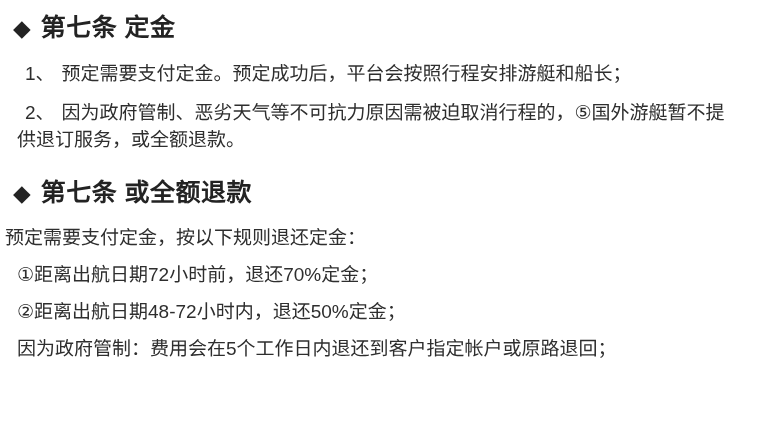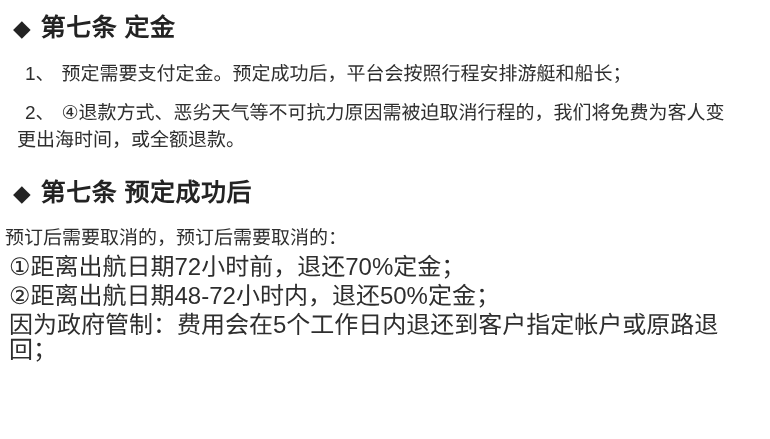--- a/index.html
+++ b/index.html
@@ -47,51 +47,51 @@
   }
   .section-refund .heading {
     margin-top: 22px;
   }
   .rules-intro {
     margin: 15px 0 0 0;
     font-size: 19px;
     line-height: 25px;
   }
   .rule {
-    margin: 4px;
-    font-size: 24px;
+    margin: 12px;
+    font-size: 19px;
     line-height: 25px;
   }
 </style>
 </head>
 <body>
 
 <div class="page">
 
   <section class="section-deposit">
     <h2 class="heading">
       <span class="diamond">◆</span>
       <span>第七条 定金</span>
     </h2>
     <div class="clauses">
       <p class="clause">
         <span class="num">1、</span><span>预定需要支付定金。预定成功后，平台会按照行程安排游艇和船长；</span>
       </p>
       <p class="clause">
-        <span class="num">2、</span><span>④退款方式、恶劣天气等不可抗力原因需被迫取消行程的，我们将免费为客人变更出海时间，或全额退款。</span>
+        <span class="num">2、</span><span>因为政府管制、恶劣天气等不可抗力原因需被迫取消行程的，⑤国外游艇暂不提供退订服务，或全额退款。</span>
       </p>
     </div>
   </section>
 
   <section class="section-refund">
     <h2 class="heading">
       <span class="diamond">◆</span>
-      <span>第七条 预定成功后</span>
+      <span>第七条 或全额退款</span>
     </h2>
-    <p class="rules-intro">预订后需要取消的，预订后需要取消的：</p>
+    <p class="rules-intro">预定需要支付定金，按以下规则退还定金：</p>
     <div class="rules">
       <p class="rule">①距离出航日期72小时前，退还70%定金；</p>
       <p class="rule">②距离出航日期48-72小时内，退还50%定金；</p>
       <p class="rule">因为政府管制：费用会在5个工作日内退还到客户指定帐户或原路退回；</p>
     </div>
   </section>
 
 </div>
 
 </body></html>

